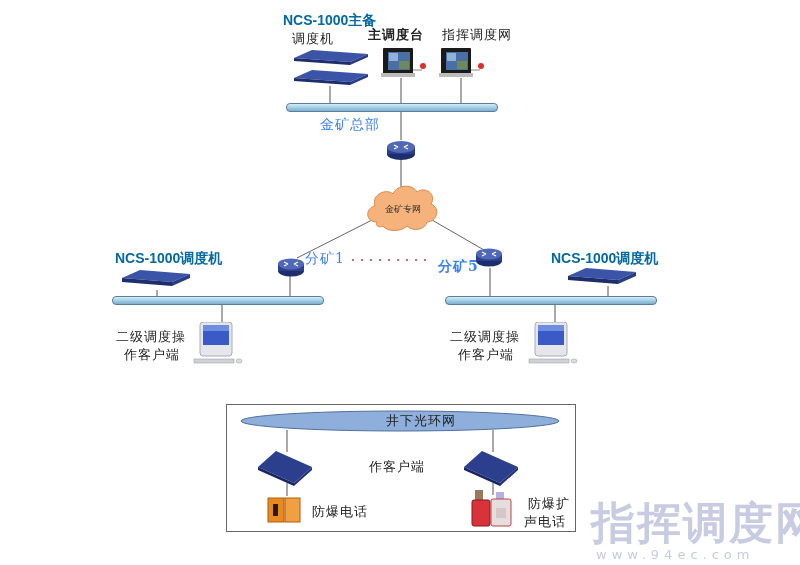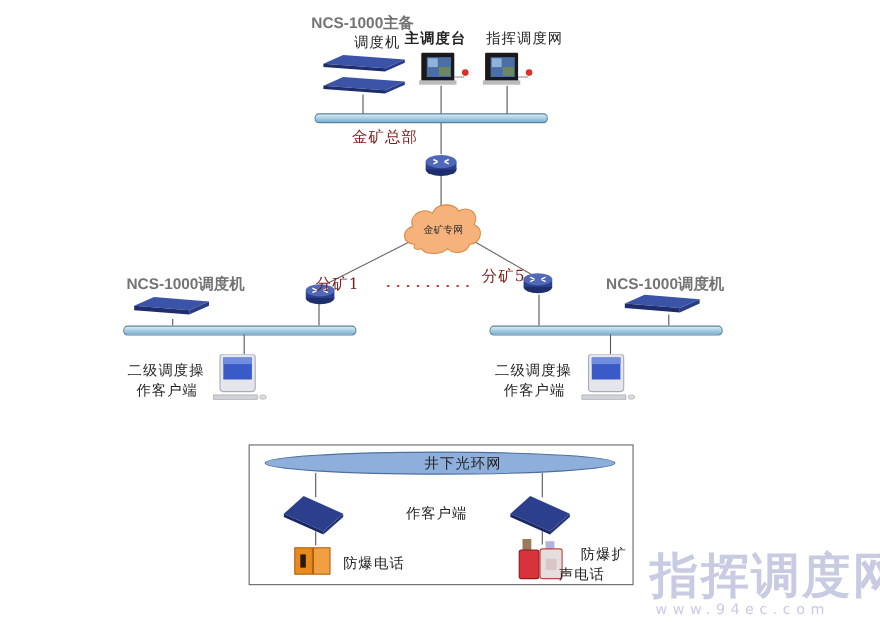--- a/index.html
+++ b/index.html
@@ -1,21 +1,21 @@
 <!DOCTYPE html>
 <html><head>
 <meta charset="utf-8">
 <style>
   html, body { margin:0; padding:0; }
   body { width:800px; height:565px; background:#ffffff; position:relative; overflow:hidden;
          font-family:"DejaVu Sans", sans-serif; }
   .abs { position:absolute; }
-  .lbl-bold { font-family:"Liberation Sans", sans-serif; font-weight:bold; font-size:14px; color:#737373; white-space:nowrap; }
+  .lbl-bold { font-family:"Liberation Sans", sans-serif; font-weight:bold; font-size:14px; color:#0369a1; white-space:nowrap; }
   .lbl-cn { font-family:"DejaVu Sans", sans-serif; font-size:13px; color:#222; white-space:nowrap; letter-spacing:1px; }
-  .lbl-red { font-family:"DejaVu Serif", serif; font-size:14px; color:#7f1d1d; white-space:nowrap; letter-spacing:1px;text-align:right; }
+  .lbl-red { font-family:"DejaVu Serif", serif; font-size:14px; color:#3b82f6; white-space:nowrap; letter-spacing:1px;text-align:right; }
   .pipe { position:absolute; height:7px; border-radius:4px; border:1px solid #5a7f9c;
           background:linear-gradient(#d6ecf7,#9cc8e0 60%,#7bb0cf); }
   .wm-cn { font-family:"DejaVu Sans", sans-serif; font-weight:bold; font-size:44px; color:#c8cbe2; letter-spacing:2px; white-space:nowrap; }
   .wm-url { font-family:"DejaVu Sans", sans-serif; font-size:13px; color:#c8cbe2; letter-spacing:5px; white-space:nowrap;margin-top:12px; }
 </style>
 </head>
 <body>
 
 <svg class="abs" style="left:0;top:0" width="800" height="565">
 
@@ -39,21 +39,21 @@
 
   <line x1="352" y1="260" x2="430" y2="260" stroke="#c0392b" stroke-width="1.6" stroke-dasharray="2,7"></line>
 
   <line x1="287" y1="430" x2="287" y2="452" stroke="#555" stroke-width="1"></line>
   <line x1="287" y1="483" x2="287" y2="496" stroke="#555" stroke-width="1"></line>
   <line x1="493" y1="430" x2="493" y2="452" stroke="#555" stroke-width="1"></line>
   <line x1="493" y1="483" x2="493" y2="495" stroke="#555" stroke-width="1"></line>
 </svg>
 
 <div class="abs lbl-bold" style="left:283px;top:12px;">NCS-1000主备</div>
-<div class="abs lbl-cn" style="left:322px;top:30px;">调度机</div>
+<div class="abs lbl-cn" style="left:292px;top:30px;">调度机</div>
 <div class="abs lbl-cn" style="left:368px;top:26px;font-weight:bold;">主调度台</div>
 <div class="abs lbl-cn" style="left:442px;top:26px;">指挥调度网</div>
 
 <svg class="abs" style="left:292px;top:48px" width="80" height="42">
   <polygon points="2,10 20,2 76,6 58,14" fill="#3c54a8"></polygon>
   <polygon points="2,10 58,14 58,17 2,13" fill="#1e2d6b"></polygon>
   <polygon points="58,14 76,6 76,9 58,17" fill="#2a3c86"></polygon>
   <polygon points="2,30 20,22 76,26 58,34" fill="#3c54a8"></polygon>
   <polygon points="2,30 58,34 58,37 2,33" fill="#1e2d6b"></polygon>
   <polygon points="58,34 76,26 76,29 58,37" fill="#2a3c86"></polygon>
@@ -99,41 +99,41 @@
   <polygon points="2,10 20,2 70,6 52,14" fill="#3c54a8"></polygon>
   <polygon points="2,10 52,14 52,18 2,14" fill="#1e2d6b"></polygon>
   <polygon points="52,14 70,6 70,10 52,18" fill="#2a3c86"></polygon>
 </svg>
 <svg class="abs" style="left:276px;top:256px" width="30" height="22">
   <ellipse cx="15" cy="15" rx="13" ry="5.5" fill="#1e2d6b"></ellipse>
   <rect x="2" y="8" width="26" height="7" fill="#2b3f8c"></rect>
   <ellipse cx="15" cy="8" rx="13" ry="5.5" fill="#5068b8"></ellipse>
   <path d="M8 6 l4 2 M22 6 l-4 2 M8 10 l4 -2 M22 10 l-4 -2" stroke="#fff" stroke-width="1.2"></path>
 </svg>
-<div class="abs lbl-red" style="left:287px;top:250px;">分矿1</div>
+<div class="abs lbl-red" style="left:305px;top:250px;">分矿1</div>
 
 <div class="pipe" style="left:112px;top:296px;width:210px;"></div>
 
 <div class="abs lbl-cn" style="left:116px;top:328px;">二级调度操</div>
 <div class="abs lbl-cn" style="left:124px;top:346px;">作客户端</div>
 <svg class="abs" style="left:192px;top:322px" width="52" height="44">
   <rect x="8" y="0" width="32" height="34" rx="3" fill="#e4e6ec" stroke="#aab"></rect>
   <rect x="11" y="3" width="26" height="20" fill="#3a5bc7"></rect>
   <rect x="11" y="3" width="26" height="6" fill="#6f8ee0"></rect>
   <rect x="2" y="37" width="40" height="4" fill="#cfd2da" stroke="#999" stroke-width="0.5"></rect>
   <ellipse cx="47" cy="39" rx="3" ry="2" fill="#ddd" stroke="#999" stroke-width="0.5"></ellipse>
 </svg>
 
 <svg class="abs" style="left:474px;top:246px" width="30" height="22">
   <ellipse cx="15" cy="15" rx="13" ry="5.5" fill="#1e2d6b"></ellipse>
   <rect x="2" y="8" width="26" height="7" fill="#2b3f8c"></rect>
   <ellipse cx="15" cy="8" rx="13" ry="5.5" fill="#5068b8"></ellipse>
   <path d="M8 6 l4 2 M22 6 l-4 2 M8 10 l4 -2 M22 10 l-4 -2" stroke="#fff" stroke-width="1.2"></path>
 </svg>
-<div class="abs lbl-red" style="left:438px;top:242px;">分矿5</div>
+<div class="abs lbl-red" style="left:438px;top:258px;font-weight:bold;">分矿5</div>
 <div class="abs lbl-bold" style="left:551px;top:250px;">NCS-1000调度机</div>
 <svg class="abs" style="left:566px;top:266px" width="72" height="24">
   <polygon points="2,10 20,2 70,6 52,14" fill="#3c54a8"></polygon>
   <polygon points="2,10 52,14 52,18 2,14" fill="#1e2d6b"></polygon>
   <polygon points="52,14 70,6 70,10 52,18" fill="#2a3c86"></polygon>
 </svg>
 
 <div class="pipe" style="left:445px;top:296px;width:210px;"></div>
 
 <div class="abs lbl-cn" style="left:450px;top:328px;">二级调度操</div>
@@ -172,16 +172,16 @@
 <div class="abs lbl-cn" style="left:312px;top:503px;">防爆电话</div>
 
 <svg class="abs" style="left:470px;top:490px" width="46" height="38">
   <rect x="5" y="0" width="8" height="12" fill="#9a7a5a"></rect>
   <rect x="2" y="10" width="18" height="26" rx="2" fill="#d8323a" stroke="#8a1a1e"></rect>
   <rect x="26" y="2" width="8" height="8" fill="#b8b0e0"></rect>
   <rect x="21" y="9" width="20" height="27" rx="2" fill="#e6dede" stroke="#b44"></rect>
   <rect x="26" y="18" width="10" height="10" fill="#d6c6c6"></rect>
 </svg>
 <div class="abs lbl-cn" style="left:518px;top:495px;padding-left:10px;">防爆扩</div>
-<div class="abs lbl-cn" style="left:508px;top:513px;">声电话</div>
+<div class="abs lbl-cn" style="left:524px;top:513px;">声电话</div>
 
 <div class="abs wm-cn" style="left:591px;top:494px;">指挥调度网</div>
 <div class="abs wm-url" style="left:596px;top:535px;">www.94ec.com</div>
 
 </body></html>

